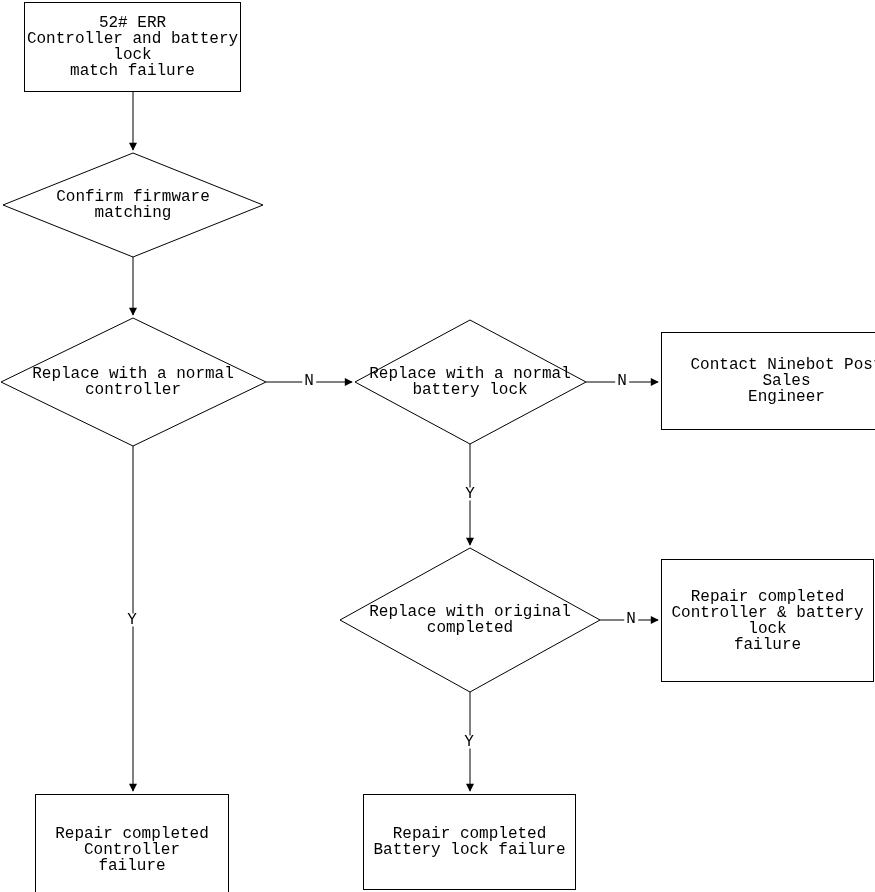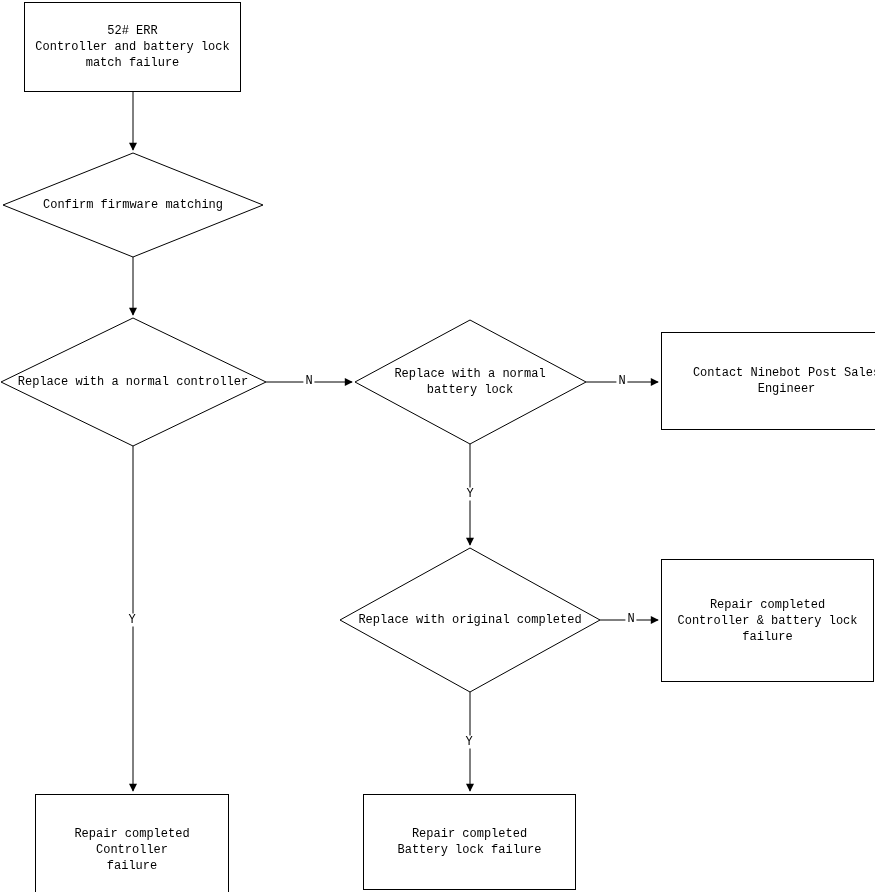--- a/index.html
+++ b/index.html
@@ -2,21 +2,21 @@
 <html><head>
 <meta charset="utf-8">
 <style>
   html, body { margin: 0; padding: 0; background: #ffffff; }
   .canvas {
     position: relative;
     width: 875px;
     height: 892px;
     background: #ffffff;
     font-family: "Liberation Mono", "DejaVu Sans Mono", monospace;
-    font-size: 12px;
+    font-size: 16px;
     color: #000000;
     overflow: hidden;
   }
   .edges {
     position: absolute;
     left: 0; top: 0;
     width: 875px; height: 892px;
   }
   .node {
     position: absolute;

